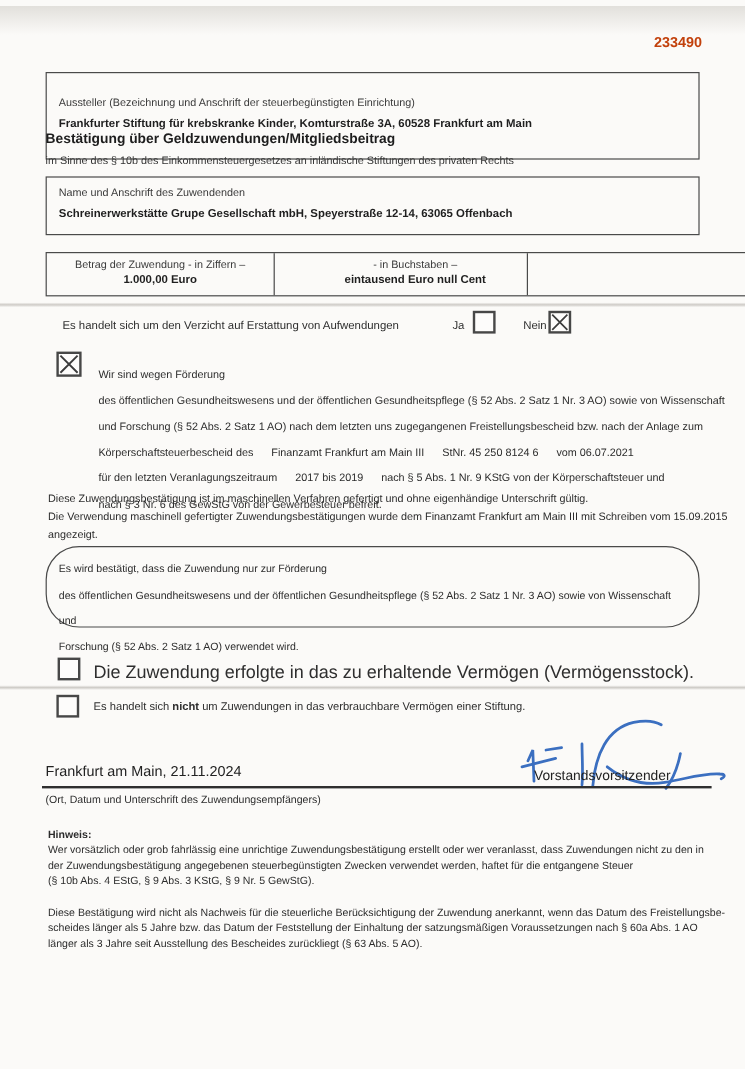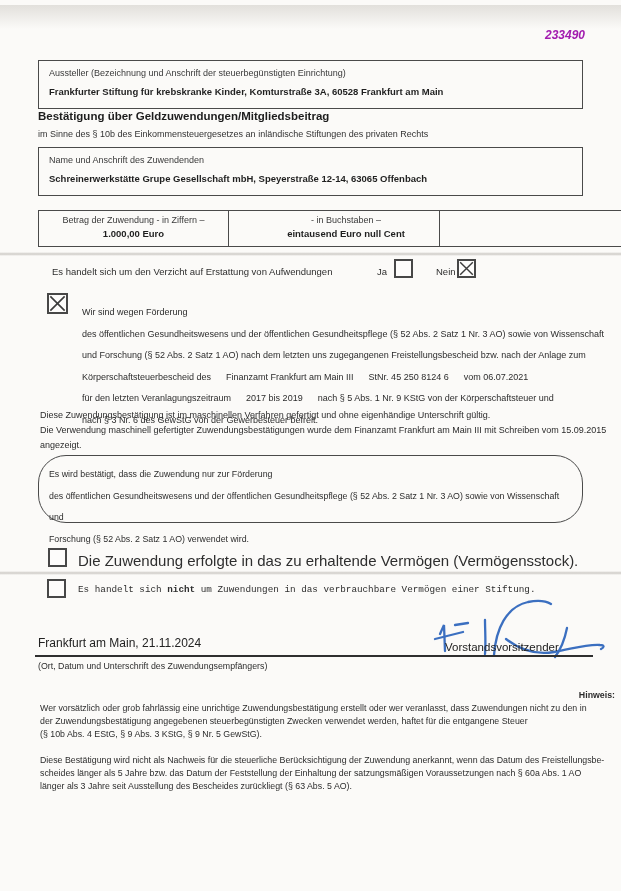--- a/index.html
+++ b/index.html
@@ -17,27 +17,27 @@
   .bold{font-weight:bold;}
 
   
   .scan-top{top:5px;left:0;width:621px;height:24px;
     background:linear-gradient(180deg,rgba(185,181,173,.38),rgba(185,181,173,0));}
   .fold{left:0;width:621px;height:4px;
     background:linear-gradient(180deg,rgba(150,145,138,0),rgba(150,145,138,.45),rgba(150,145,138,0));}
   .fold-1{top:252px;}
   .fold-2{top:571px;}
 
-  .doc-number{top:28px;right:36px;font-size:12px;font-weight:bold;color:#a21caf;font-style:italic;}
+  .doc-number{top:28px;right:36px;font-size:12px;font-weight:bold;color:#c2410c;}
 
   .frame{border:1.6px solid #4a4a4a;background:transparent;}
   .frame .frame-label{font-size:9px;color:#3a3a3a;}
   .frame .frame-value{font-size:9.5px;font-weight:bold;color:#1f1f1f;margin-top:8px;}
 
-  .issuer-box{top:60px;left:38px;width:523px;height:33px;padding:7px 10px;}
+  .issuer-box{top:60px;left:38px;width:523px;height:33px;padding:19px 10px;}
   .donor-box{top:147px;left:38px;width:523px;height:33px;padding:7px 10px;}
 
   .title{top:110px;left:38px;font-size:11.5px;font-weight:bold;color:#1d1d1d;}
   .subtitle{top:129px;left:38px;font-size:9px;color:#333;}
 
   .amount-table{top:210px;left:38px;width:613px;height:37px;display:flex;
     border:1.6px solid #4a4a4a;box-sizing:border-box;gap:24px;}
   .amount-cell{box-sizing:border-box;padding-top:4px;text-align:center;}
   .amount-cell .cell-label{font-size:9px;color:#3a3a3a;}
   .amount-cell .cell-value{font-size:9.5px;font-weight:bold;color:#1f1f1f;margin-top:3px;}
@@ -60,31 +60,31 @@
   .cb-row2{top:579px;left:47px;}
 
   .funding-text{top:302px;left:82px;width:522px;font-size:9px;line-height:21.5px;color:#2c2c2c;}
 
   .machine-note{top:408px;left:40px;width:570px;font-size:9px;line-height:15px;color:#2c2c2c;}
 
   .confirm-box{top:455px;left:38px;width:523px;height:48px;padding:8px 10px 10px 10px;
     font-size:8.8px;line-height:21.5px;color:#2c2c2c;border-radius:28px;}
 
   .row1-text{top:552px;left:78px;font-size:15px;}
-  .row2-text{top:584px;left:78px;font-size:9.3px;font-family:Liberation Mono, monospace;}
+  .row2-text{top:584px;left:78px;font-size:9.3px;}
 
   .signature-svg{top:577px;left:428px;width:192px;height:84px;}
 
   .place-date{top:636px;left:38px;font-size:12px;color:#222;}
   .role-label{top:641px;left:445px;font-size:11.5px;color:#222;}
   .sig-line{top:655px;left:35px;width:558px;border-top:2px solid #2f2f2f;height:0;}
   .sig-caption{top:661px;left:38px;font-size:8.8px;color:#2c2c2c;}
 
   .notice{top:689px;left:40px;width:575px;font-size:8.8px;line-height:13px;color:#2c2c2c;}
-  .notice-heading{font-weight:bold;text-align:right;}
+  .notice-heading{font-weight:bold;}
   .notice-p2{margin-top:13px;}
 </style>
 </head>
 <body>
 
 <div class="page">
 
   <div class="abs scan-top"></div>
   <div class="abs fold fold-1"></div>
   <div class="abs fold fold-2"></div>

